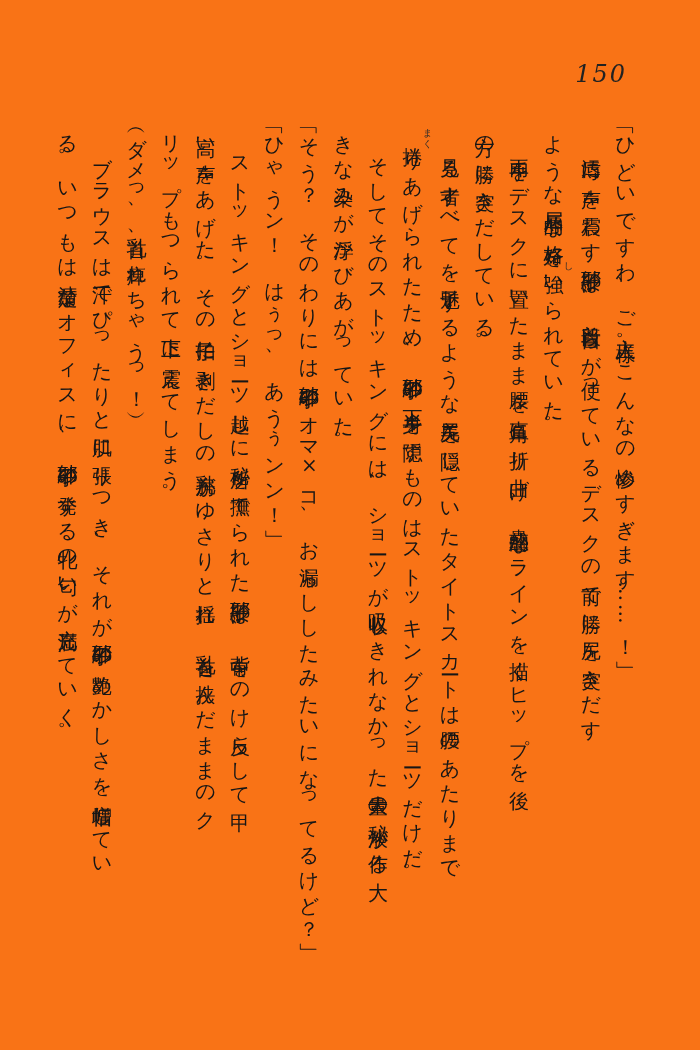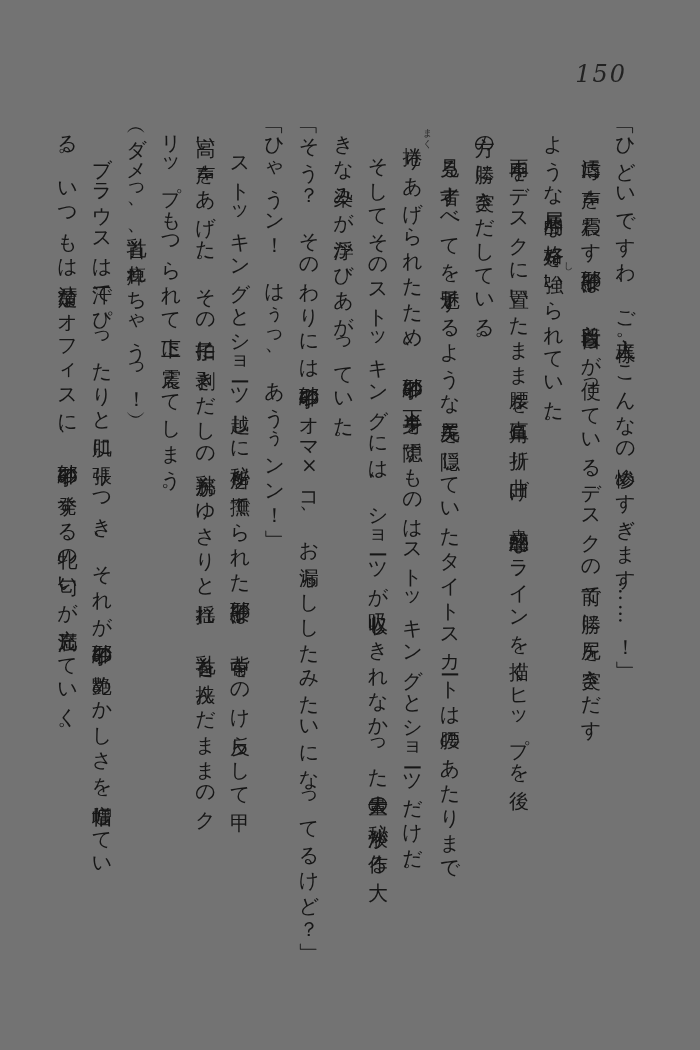--- a/index.html
+++ b/index.html
@@ -11,21 +11,21 @@
     height: 1050px;
     background: #fcfcfa;
     color: #1b1b1b;
     font-family: "DejaVu Serif", "Liberation Serif", serif;
     position: relative;
     overflow: hidden;
   }
   .book-page {
     position: absolute;
     inset: 0;
-    background: #737373;
+    background: #f97316;
     padding-left: 28px;
   }
   .page-number {
     position: absolute;
     top: 60px;
     right: 73px;
     font-size: 24px;
     font-style: italic;
     letter-spacing: 2px;
     color: #222;

